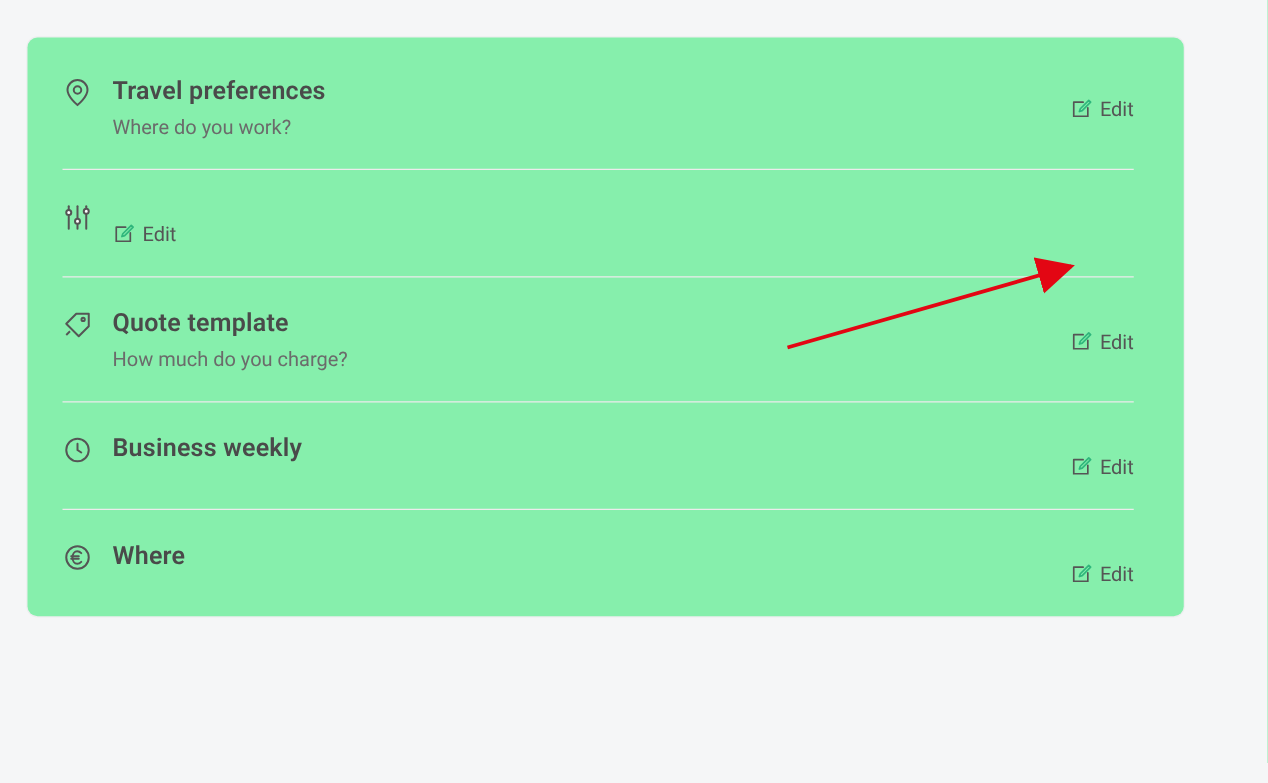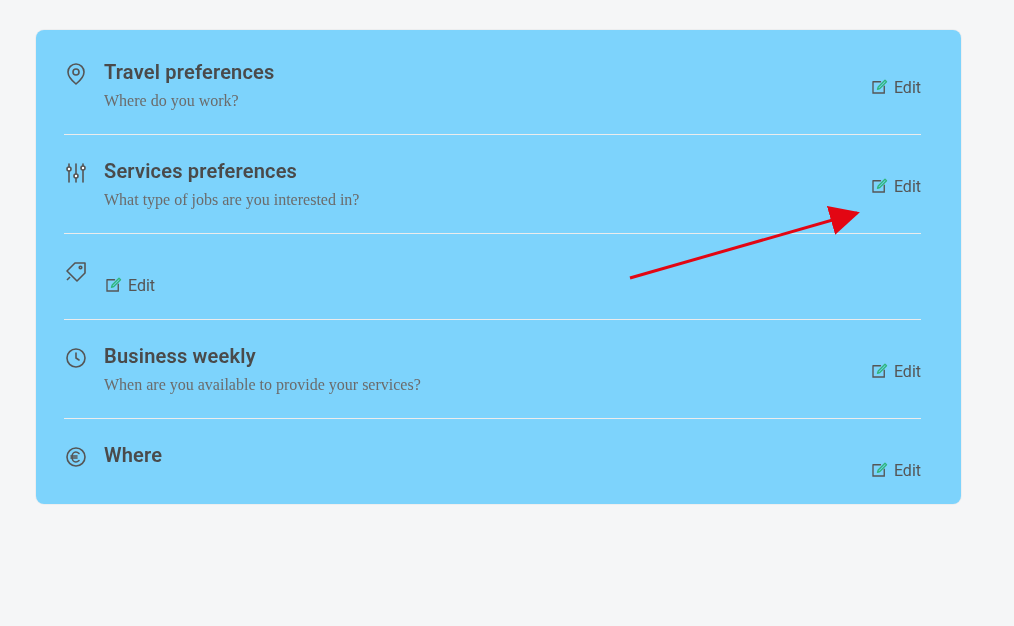--- a/index.html
+++ b/index.html
@@ -5,24 +5,24 @@
   * { box-sizing: border-box; margin: 0; padding: 0; }
   html, body { width: 1014px; height: 626px; }
   body {
     background: #f5f6f7;
     font-family: -apple-system, BlinkMacSystemFont, "Segoe UI", Roboto, "Helvetica Neue", Arial, sans-serif;
     color: #444;
     position: relative;
   }
   .card {
     position: absolute;
-    left: 36px;
+    left: 22px;
     top: 30px;
     width: 925px;
-    background: #7dd3fc;
+    background: #86efac;
     border-radius: 8px;
     padding: 30px 40px 0 28px;
     box-shadow: 0 0 0 1px rgba(0,0,0,0.03);
   }
   .row {
     display: flex;
     align-items: flex-start;
     padding: 0 0 24px 0;
     position: relative;
   }
@@ -51,21 +51,20 @@
   .title {
     font-size: 20px;
     font-weight: 600;
     color: #4a4a4a;
     margin-bottom: 8px;
     letter-spacing: 0.2px;
   }
   .subtitle {
     font-size: 16px;
     color: #6b6b6b;
-    font-family: Liberation Serif, serif;
   }
   .edit-btn {
     display: inline-flex;
     align-items: flex-start;
     gap: 6px;
     cursor: pointer;
     color: #555;
     font-size: 16px;
   }
   .edit-btn svg { display: block; }
@@ -109,64 +108,63 @@
     <div class="icon-col">
       <svg width="24" height="24" viewBox="0 0 24 24" fill="none" stroke="#555" stroke-width="1.6" stroke-linecap="round">
         <line x1="5" y1="3" x2="5" y2="21"></line>
         <circle cx="5" cy="8" r="2" fill="#fff"></circle>
         <line x1="12" y1="3" x2="12" y2="21"></line>
         <circle cx="12" cy="15" r="2" fill="#fff"></circle>
         <line x1="19" y1="3" x2="19" y2="21"></line>
         <circle cx="19" cy="7" r="2" fill="#fff"></circle>
       </svg>
     </div>
-    <div class="text-col">
-      <div class="title">Services preferences</div>
-      <div class="subtitle">What type of jobs are you interested in?</div>
-    </div>
     <div class="action-col">
       <span class="edit-btn">
         <svg width="18" height="18" viewBox="0 0 24 24" fill="none">
           <path d="M4 5 H14 M4 5 V20 H19 V11" stroke="#555" stroke-width="1.8" stroke-linecap="round"></path>
           <path d="M20 3 L22 5 L13 14 L10 15 L11 12 Z" stroke="#2fb67c" stroke-width="1.8" fill="none" stroke-linejoin="round"></path>
         </svg>
         <span>Edit</span>
       </span>
     </div>
   </div>
 
   <div class="row">
     <div class="icon-col">
       <svg width="24" height="24" viewBox="0 0 24 24" fill="none" stroke="#555" stroke-width="1.6" stroke-linejoin="round">
         <path d="M3 11 L11 3 L21 3 L21 13 L13 21 Z"></path>
         <circle cx="16.5" cy="7.5" r="1.3"></circle>
         <path d="M6 17 L3 20"></path>
       </svg>
     </div>
+    <div class="text-col">
+      <div class="title">Quote template</div>
+      <div class="subtitle">How much do you charge?</div>
+    </div>
     <div class="action-col">
       <span class="edit-btn">
         <svg width="18" height="18" viewBox="0 0 24 24" fill="none">
           <path d="M4 5 H14 M4 5 V20 H19 V11" stroke="#555" stroke-width="1.8" stroke-linecap="round"></path>
           <path d="M20 3 L22 5 L13 14 L10 15 L11 12 Z" stroke="#2fb67c" stroke-width="1.8" fill="none" stroke-linejoin="round"></path>
         </svg>
         <span>Edit</span>
       </span>
     </div>
   </div>
 
   <div class="row">
     <div class="icon-col">
       <svg width="24" height="24" viewBox="0 0 24 24" fill="none" stroke="#555" stroke-width="1.6" stroke-linecap="round">
         <circle cx="12" cy="12" r="9"></circle>
         <path d="M12 7 V12 L15 14"></path>
       </svg>
     </div>
     <div class="text-col">
       <div class="title">Business weekly</div>
-      <div class="subtitle">When are you available to provide your services?</div>
     </div>
     <div class="action-col">
       <span class="edit-btn">
         <svg width="18" height="18" viewBox="0 0 24 24" fill="none">
           <path d="M4 5 H14 M4 5 V20 H19 V11" stroke="#555" stroke-width="1.8" stroke-linecap="round"></path>
           <path d="M20 3 L22 5 L13 14 L10 15 L11 12 Z" stroke="#2fb67c" stroke-width="1.8" fill="none" stroke-linejoin="round"></path>
         </svg>
         <span>Edit</span>
       </span>
     </div>

